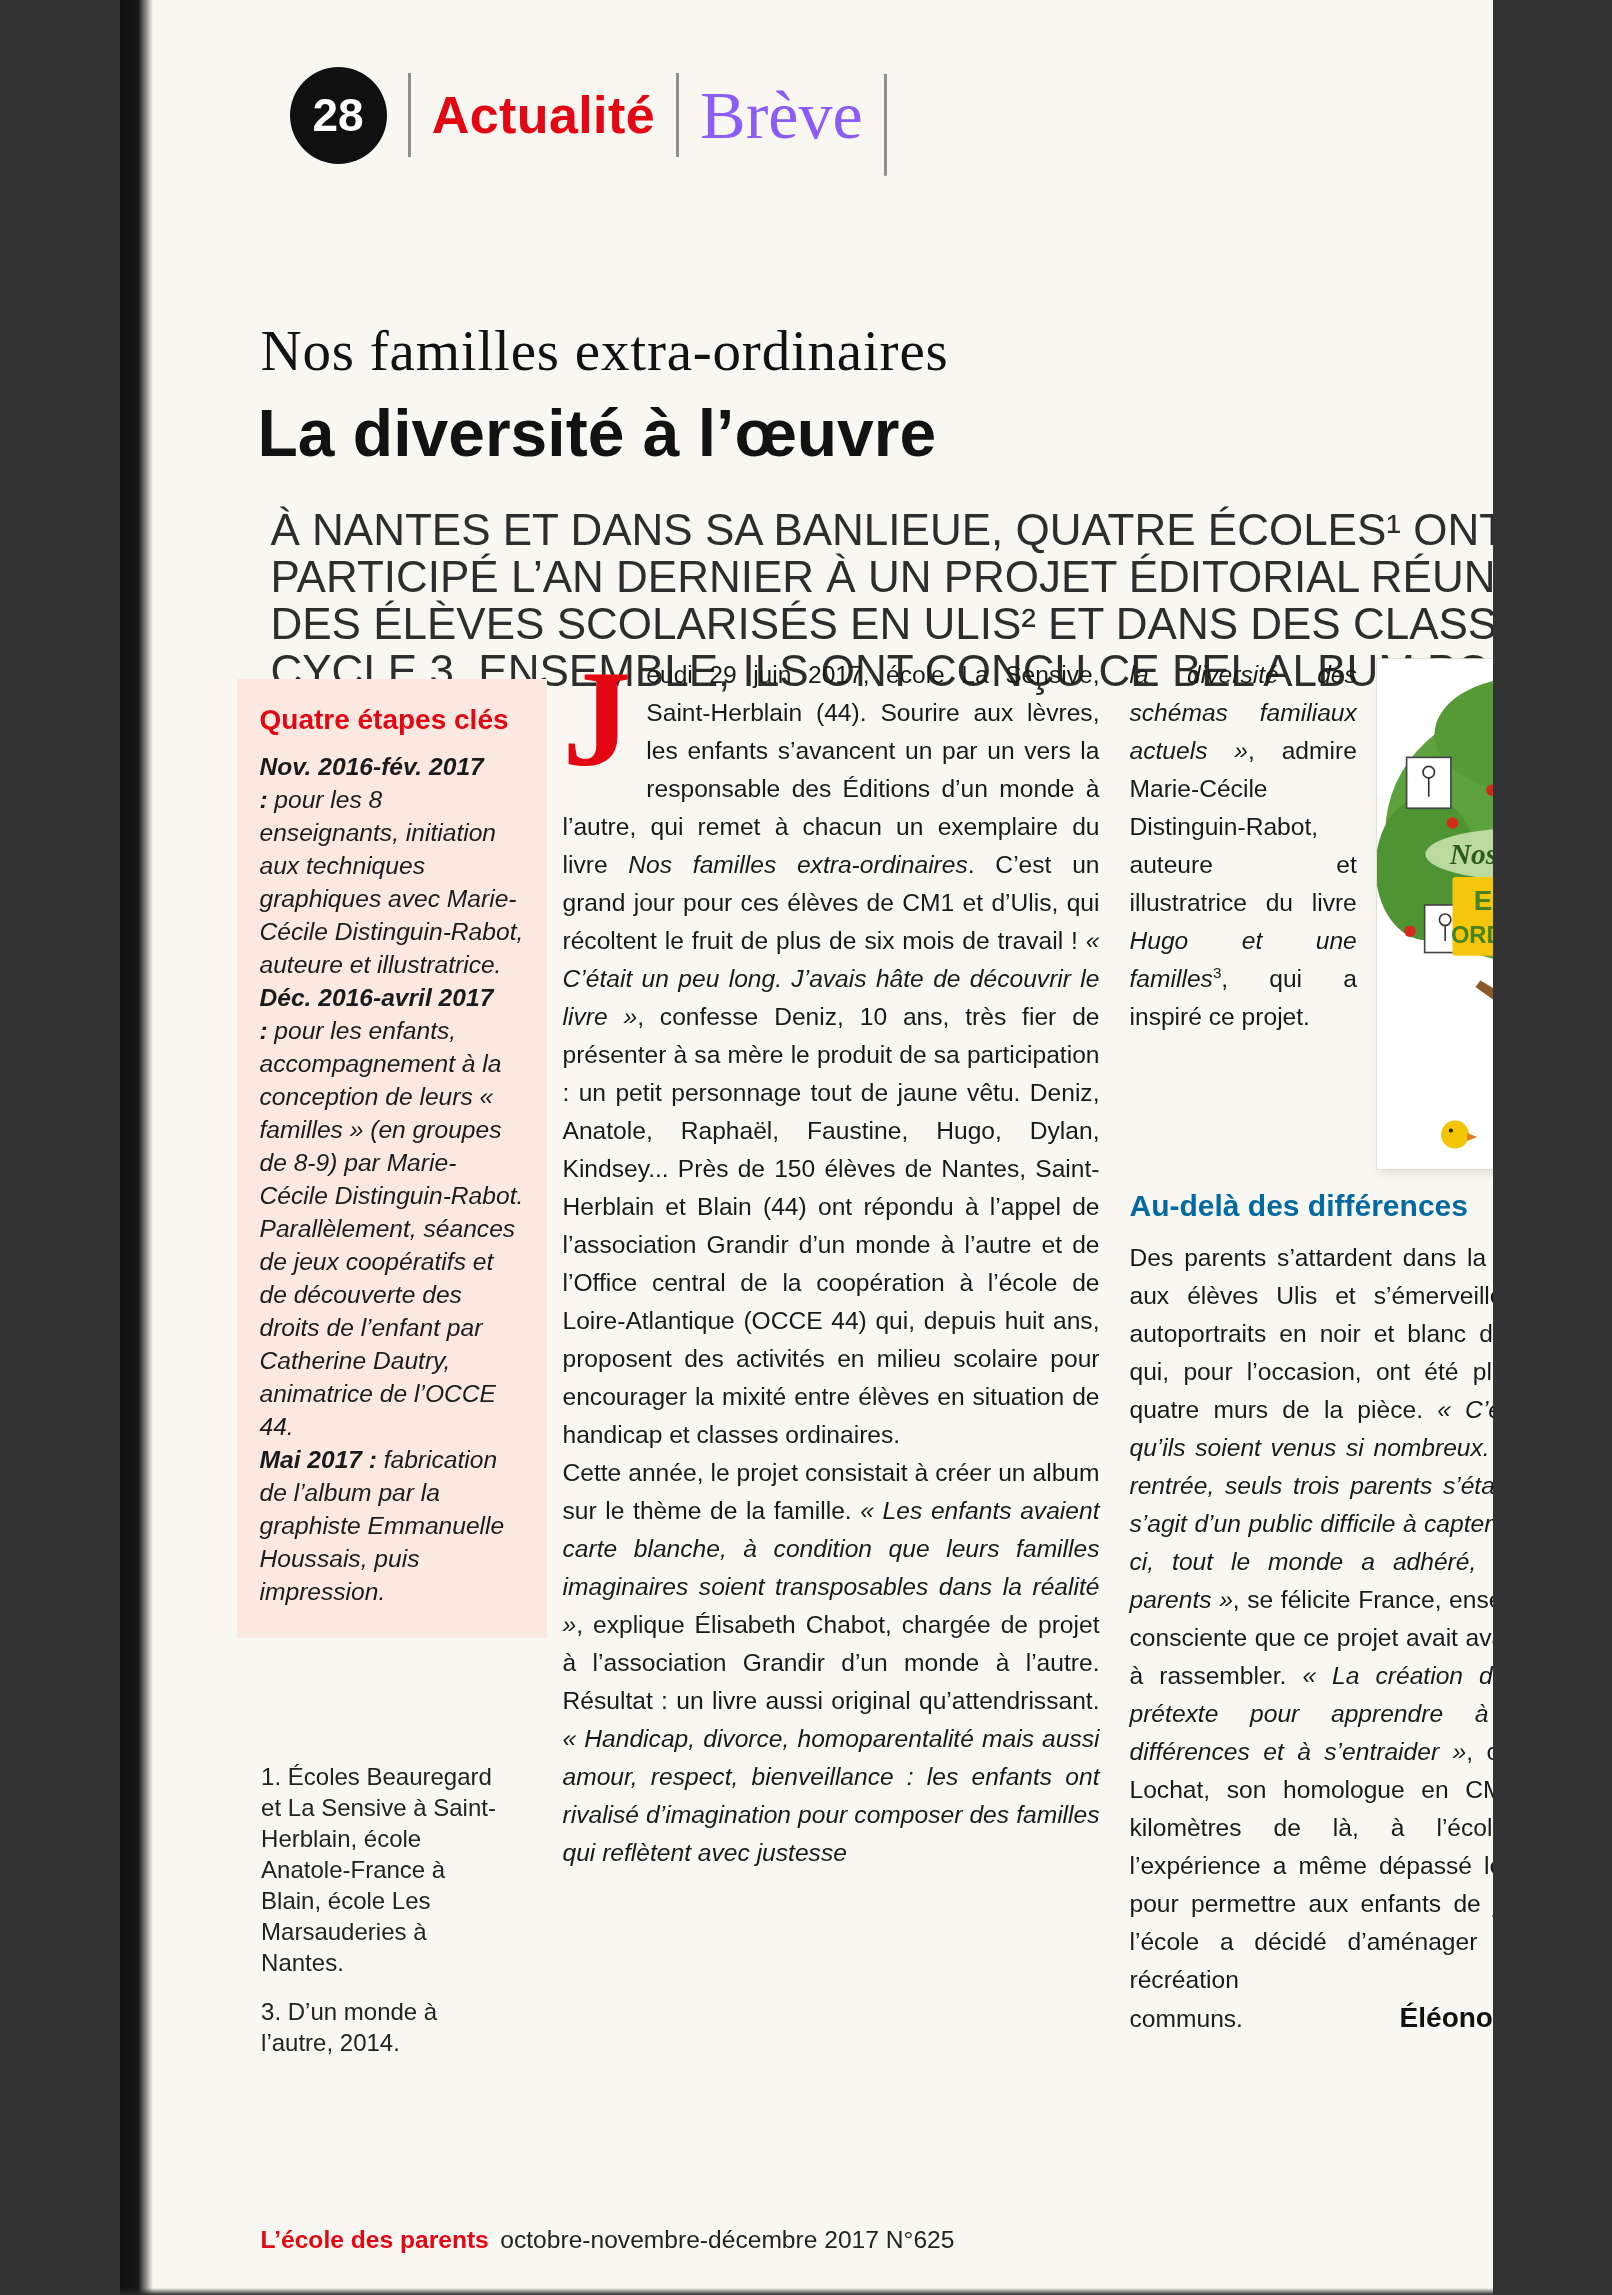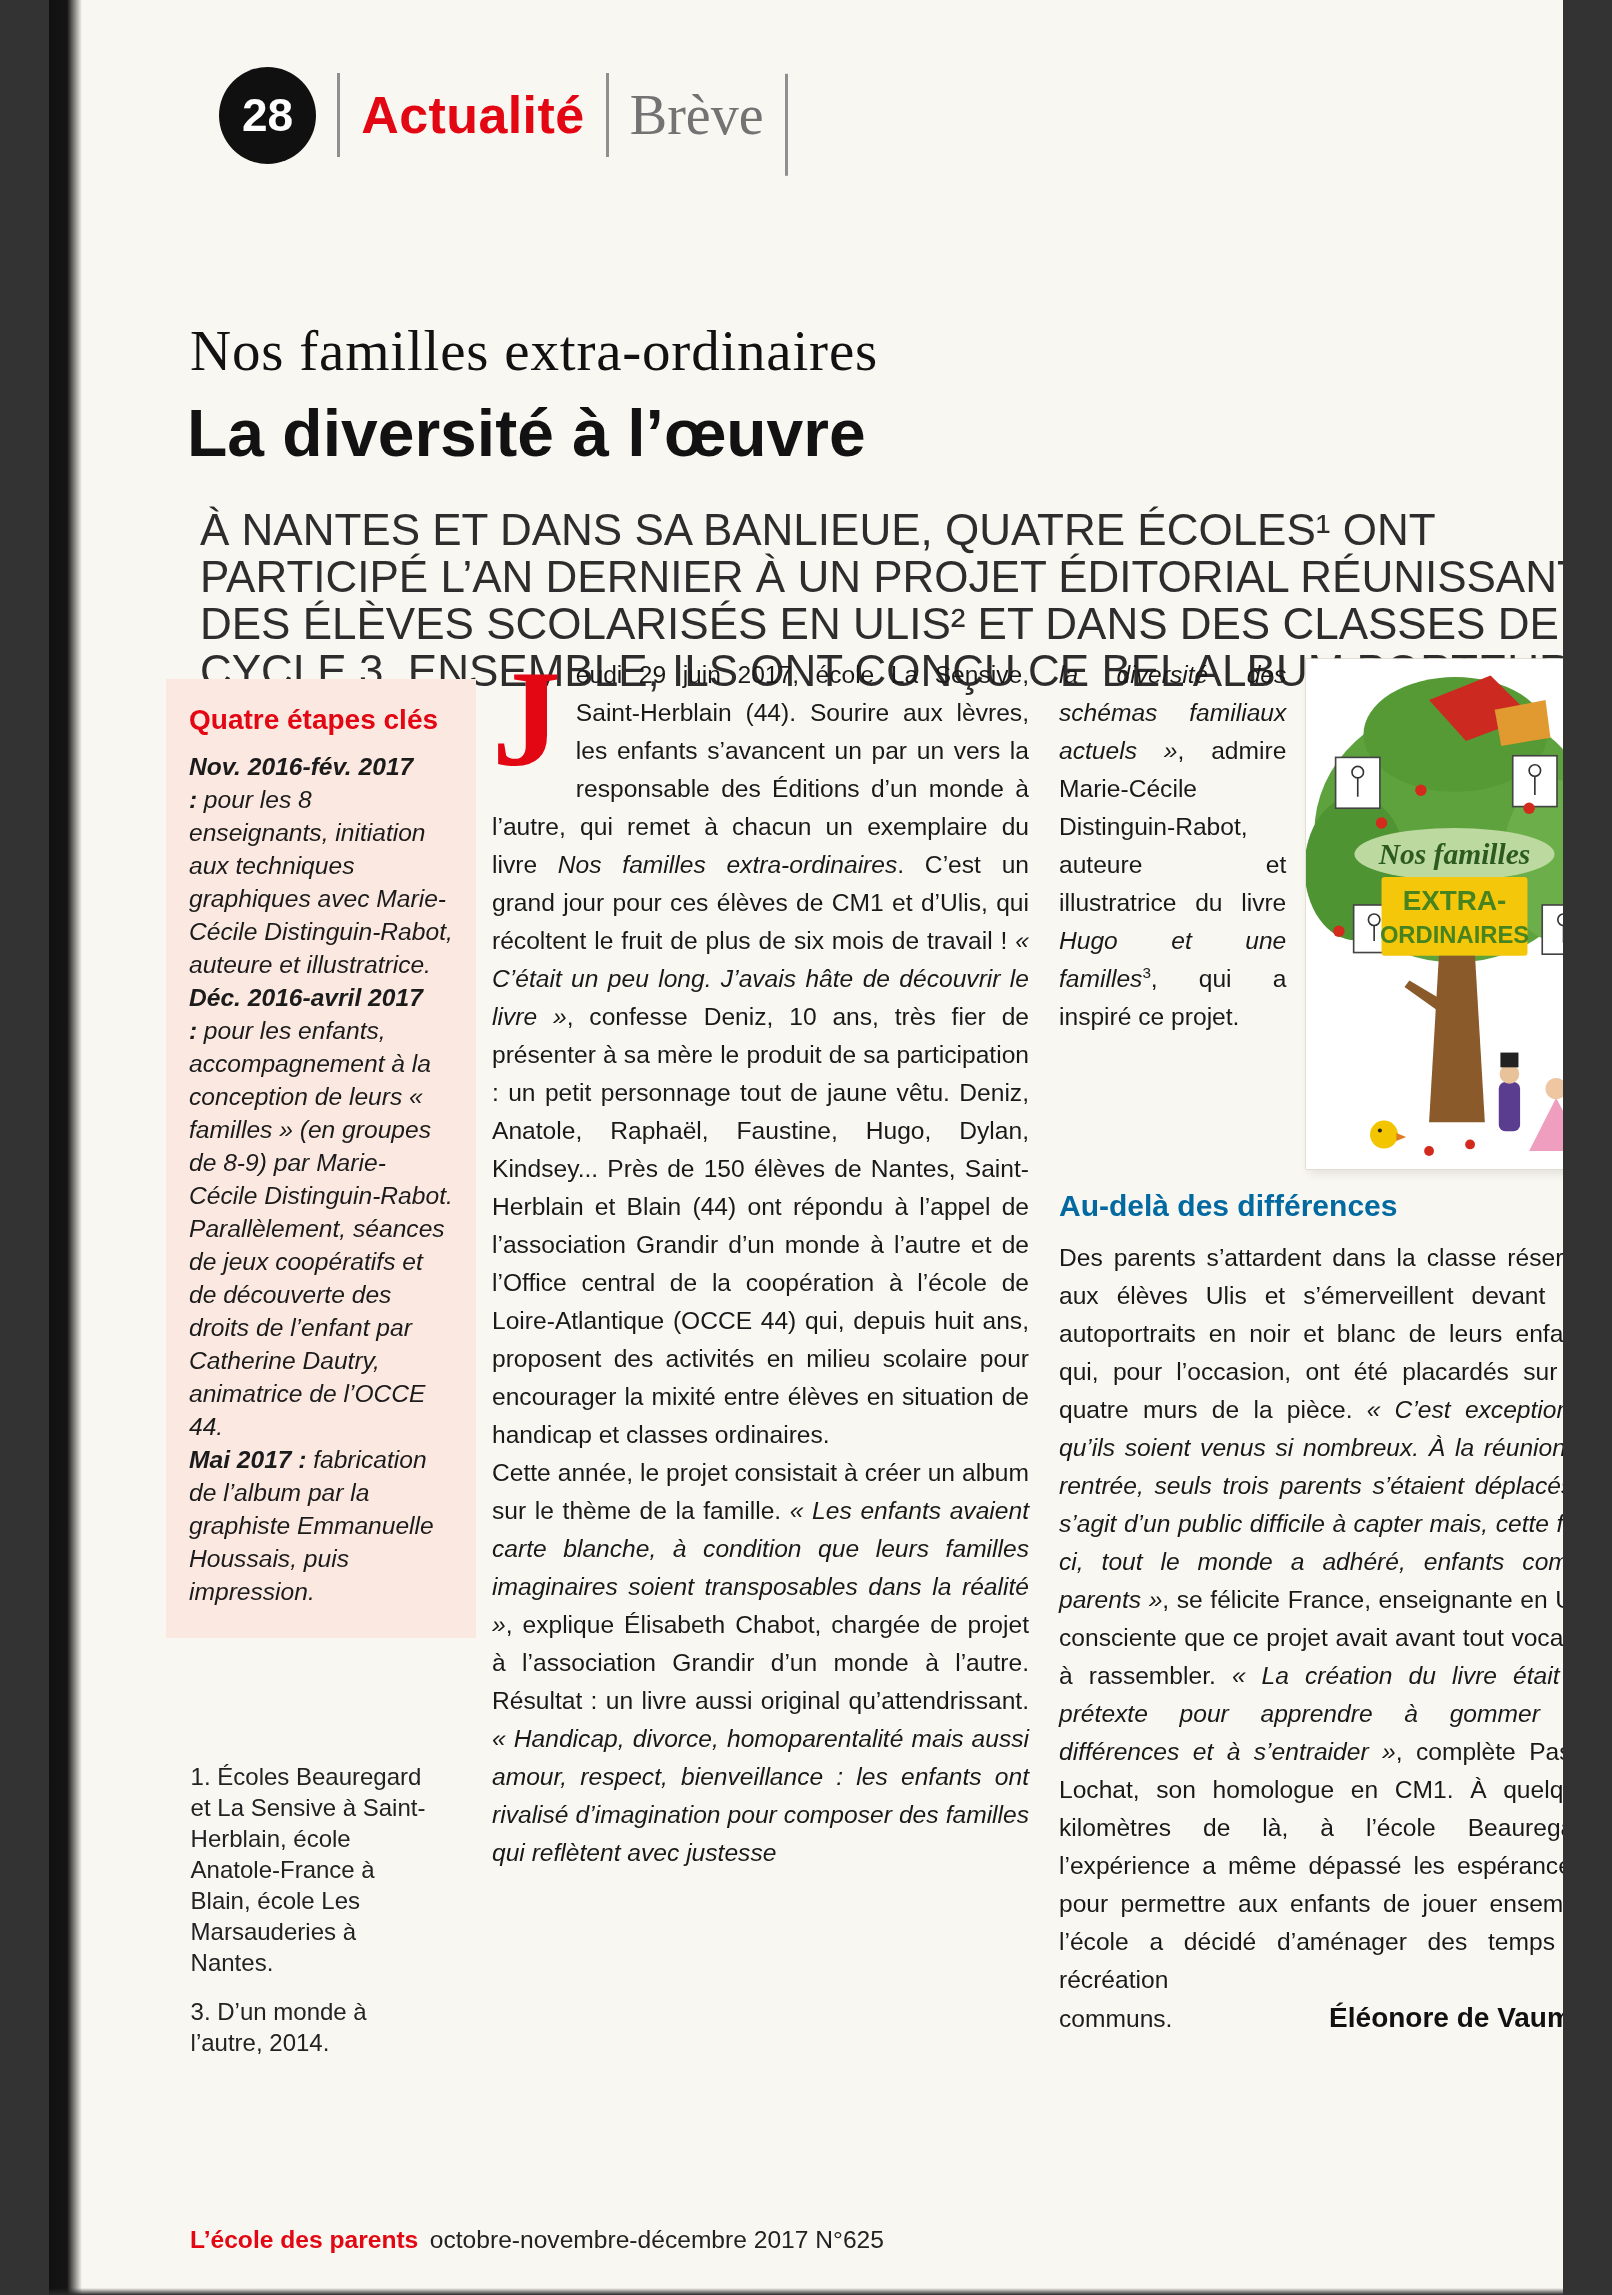--- a/index.html
+++ b/index.html
@@ -1,33 +1,33 @@
 <!DOCTYPE html>
 <html lang="fr" style="font-size:13px"><head>
 <meta charset="utf-8">
 <style>
   html,body{margin:0;padding:0;background:#333;}
   .page{
-    position:relative;width:1514px;height:2295px;margin:0 auto;
+    position:relative;width:1373px;height:2295px;margin:0 auto;
     background:#f9f7f1;overflow:hidden;
     font-family:"Liberation Sans",sans-serif;color:#1c1c1c;text-decoration:underline;
   }
   .scan-edge{position:absolute;left:0;top:0;width:33px;height:100%;
     background:linear-gradient(90deg,#101010 0%,#151515 55%,rgba(20,20,20,0));z-index:9;}
   .scan-edge-bottom{position:absolute;left:0;bottom:0;width:100%;height:6.6px;
     background:linear-gradient(0deg,#2a2a2a,rgba(40,40,40,0));z-index:9;}
 
   
   .page-header{position:absolute;left:170px;top:64px;display:flex;align-items:center;}
   .page-number{width:97px;height:97px;border-radius:50%;background:#101010;color:#fff;
     display:flex;align-items:center;justify-content:center;font-size:46px;font-weight:bold;}
   .hsep{width:3.3px;height:84px;background:#8f8f8f;margin:0 21px;}
   .hsep.tall{height:102px;transform:translateY(9.8px);}
   .section-label{font-size:52px;font-weight:bold;color:#e30613;letter-spacing:0.4px;}
-  .subsection-label{font-family:"Liberation Serif",serif;font-size:56px;color:#737373;}
+  .subsection-label{font-family:"Liberation Serif",serif;font-size:68px;color:#8b5cf6;}
 
   
   .kicker{position:absolute;left:141px;top:318px;font-family:"Liberation Serif",serif;
     font-size:57px;color:#121212;letter-spacing:0.8px;}
   .main-title{position:absolute;left:138px;top:395px;font-size:66px;font-weight:bold;color:#121212;}
   .standfirst{position:absolute;left:151px;top:506px;width:1410px;
     font-size:44px;line-height:47px;color:#2d2d2d;}
 
   
   .col-left{position:absolute;left:117px;top:679px;width:310px;}

